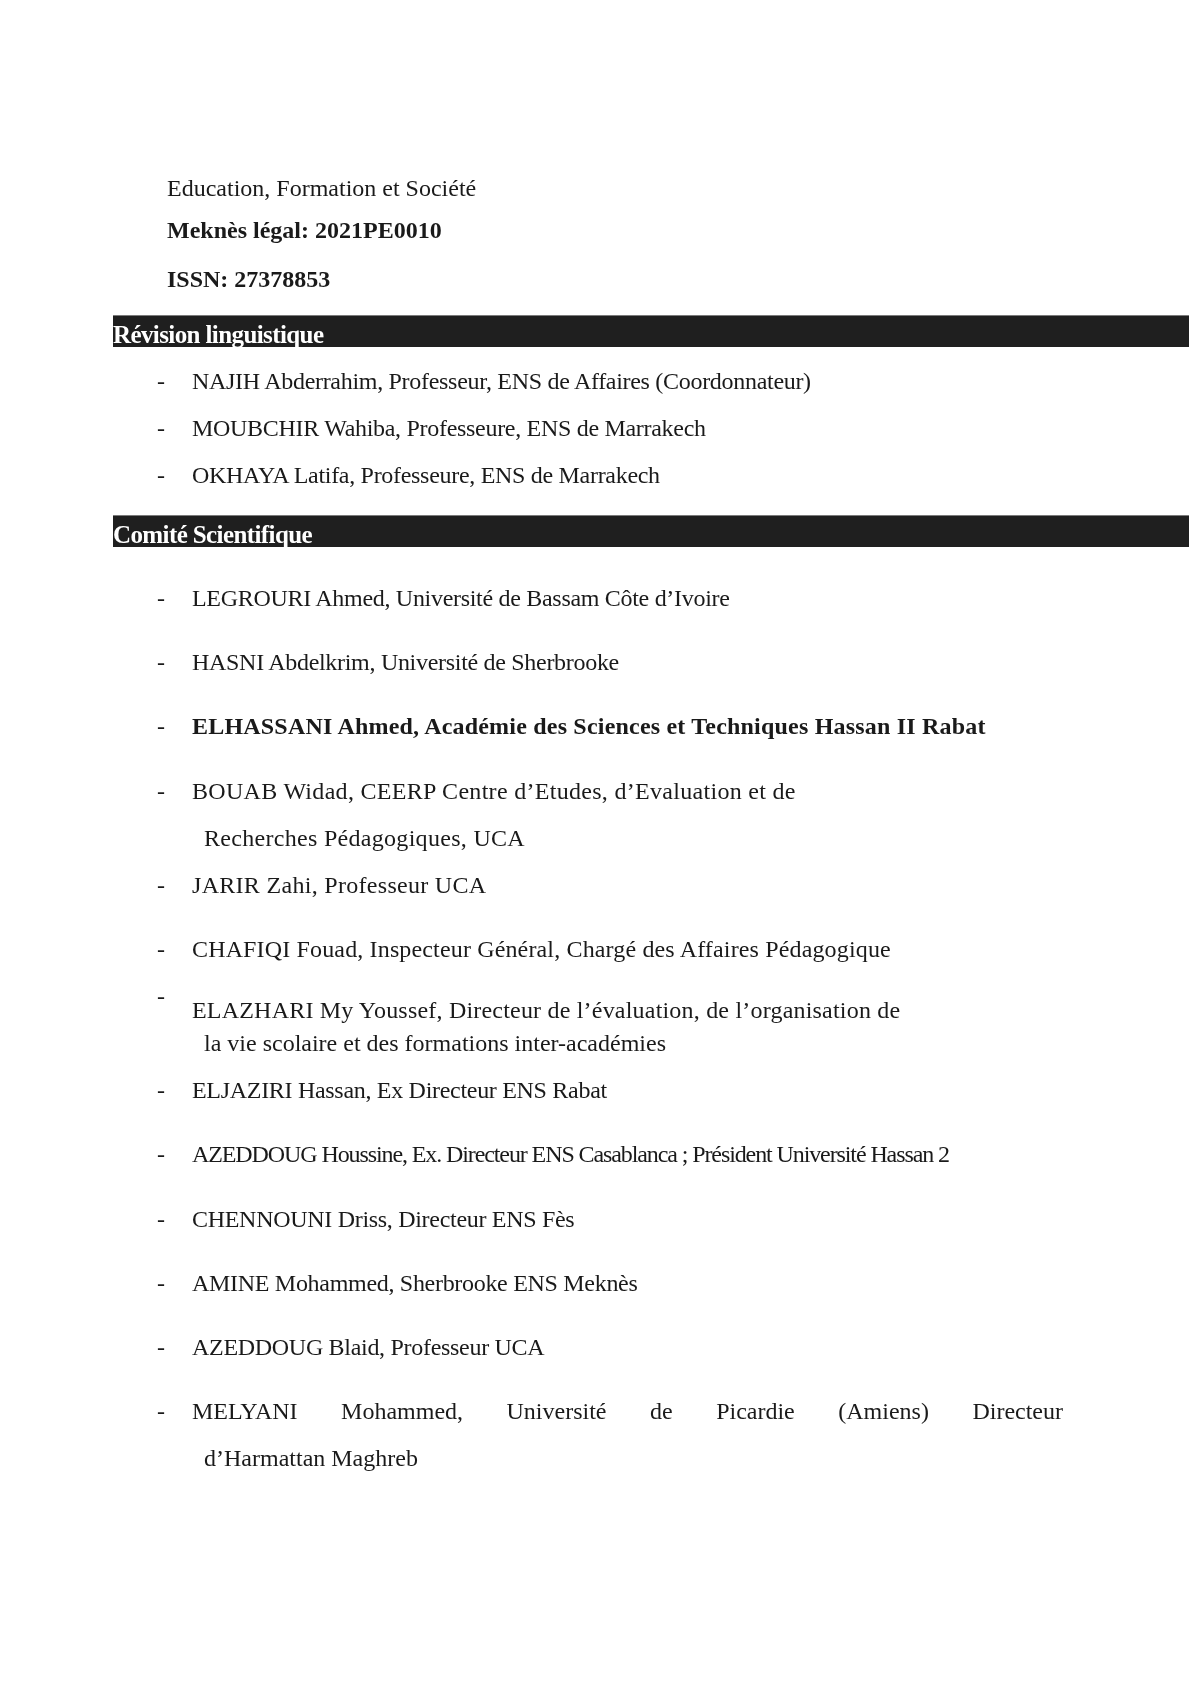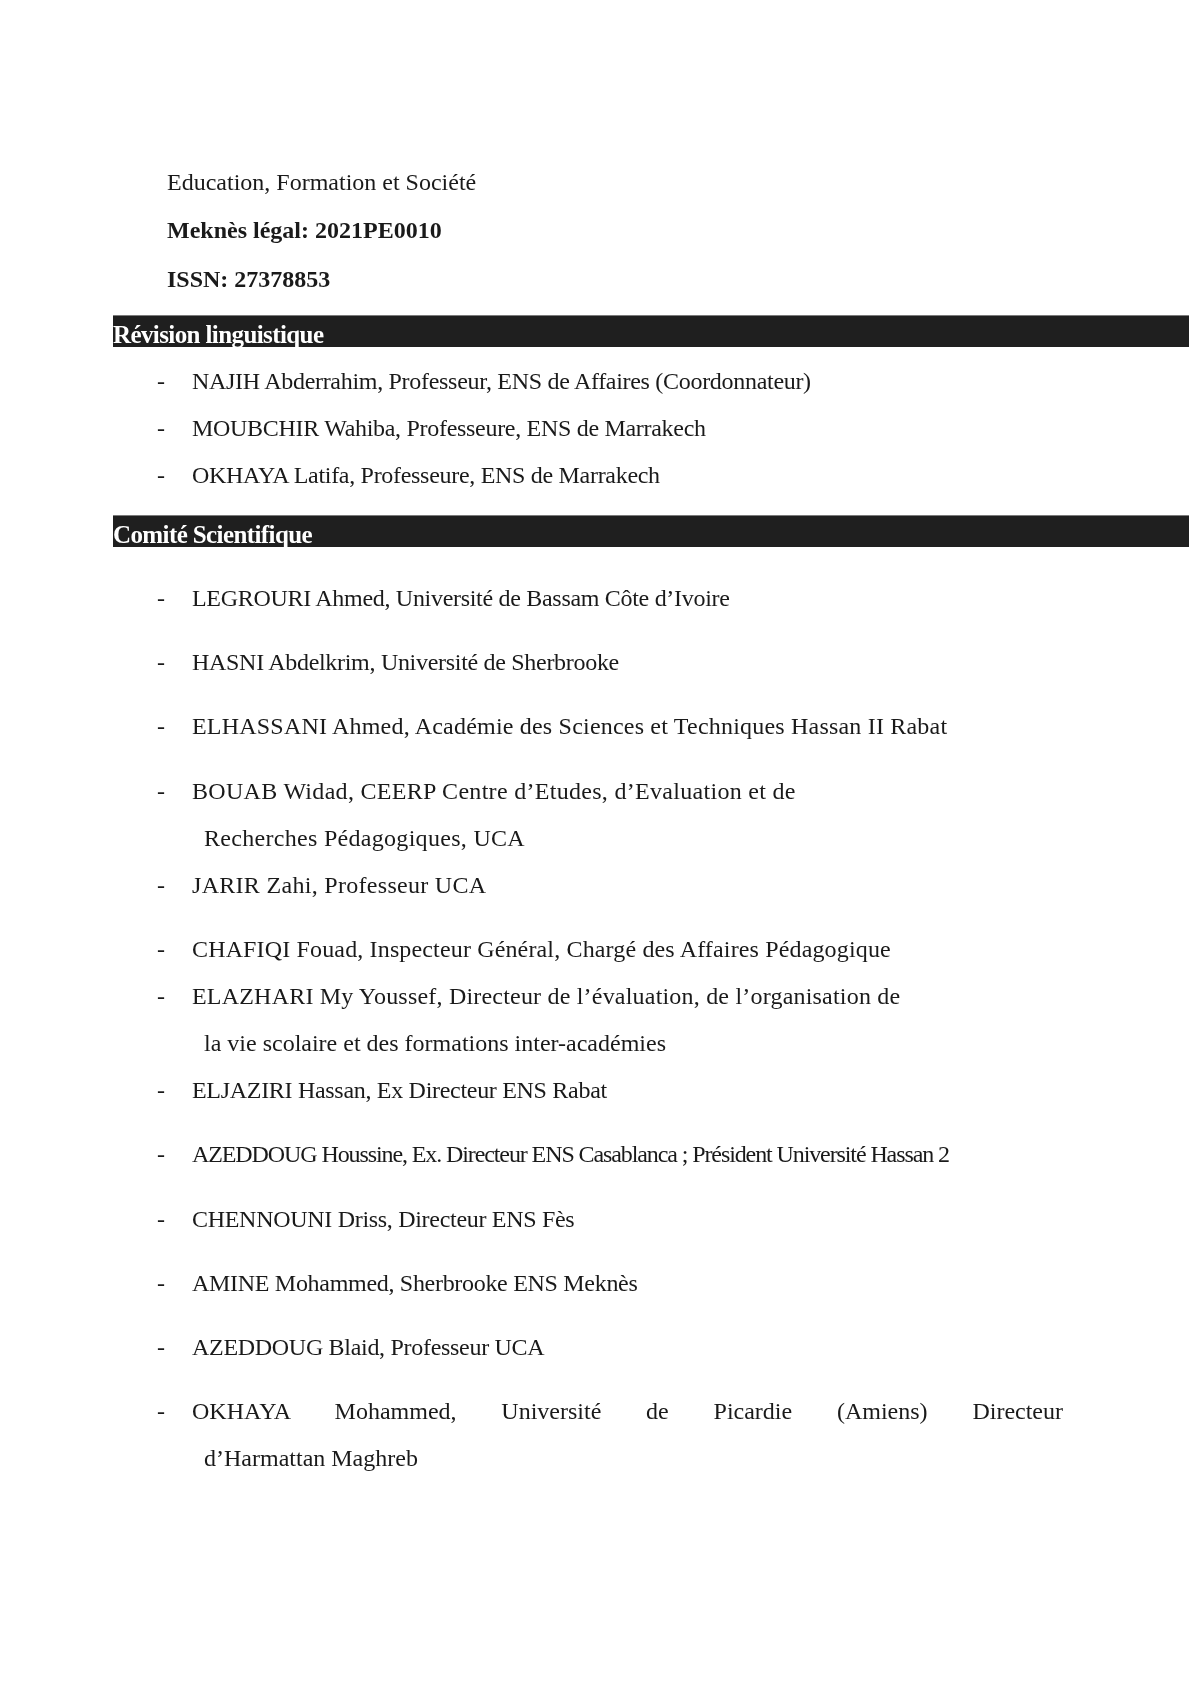--- a/index.html
+++ b/index.html
@@ -78,21 +78,21 @@
       width: 871px;
       text-align: justify;
       text-align-last: justify;
     }
   </style>
 </head>
 <body>
 
 <div class="page">
 
-  <div class="hdr-line" style="top:168px;">Education, Formation et Société</div>
+  <div class="hdr-line" style="top:174px;">Education, Formation et Société</div>
   <div class="hdr-line bold" style="top:216px;">Meknès légal: 2021PE0010</div>
   <div class="hdr-line bold" style="top:265px;">ISSN: 27378853</div>
 
   <div class="section-bar" style="top:315px;">
     <span>Révision linguistique</span>
   </div>
 
   <div class="item cond" style="top:367px;">
     <span class="dash">-</span>
     <span class="txt">NAJIH Abderrahim, Professeur, ENS de Affaires (Coordonnateur)</span>
@@ -113,38 +113,38 @@
   <div class="item cond" style="top:584px;">
     <span class="dash">-</span>
     <span class="txt">LEGROURI Ahmed, Université de Bassam Côte d’Ivoire</span>
   </div>
   <div class="item cond" style="top:648px;">
     <span class="dash">-</span>
     <span class="txt">HASNI Abdelkrim, Université de Sherbrooke</span>
   </div>
   <div class="item" style="top:712px;">
     <span class="dash">-</span>
-    <span class="txt" style="letter-spacing:0.2px;">ELHASSANI Ahmed, Académie des Sciences et Techniques Hassan II Rabat</span>
+    <span class="txt" style="letter-spacing:0.2px;font-weight:bold;">ELHASSANI Ahmed, Académie des Sciences et Techniques Hassan II Rabat</span>
   </div>
   <div class="item" style="top:777px;">
     <span class="dash">-</span>
     <span class="txt" style="letter-spacing:0.3px;">BOUAB Widad, CEERP Centre d’Etudes, d’Evaluation et de</span>
     <span class="cont" style="letter-spacing:0.3px;">Recherches Pédagogiques, UCA</span>
   </div>
   <div class="item" style="top:871px;">
     <span class="dash">-</span>
     <span class="txt" style="letter-spacing:0.3px;">JARIR Zahi, Professeur UCA</span>
   </div>
   <div class="item" style="top:935px;">
     <span class="dash">-</span>
     <span class="txt" style="letter-spacing:0.15px;">CHAFIQI Fouad, Inspecteur Général, Chargé des Affaires Pédagogique</span>
   </div>
   <div class="item" style="top:982px;">
     <span class="dash">-</span>
-    <span class="txt" style="letter-spacing:0.2px;">ELAZHARI My Youssef, Directeur de l’évaluation, de l’organisation de</span>
+    <span class="txt" style="letter-spacing:0.2px;margin-top:14px;">ELAZHARI My Youssef, Directeur de l’évaluation, de l’organisation de</span>
     <span class="cont">la vie scolaire et des formations inter-académies</span>
   </div>
   <div class="item cond" style="top:1076px;">
     <span class="dash">-</span>
     <span class="txt">ELJAZIRI Hassan, Ex Directeur ENS Rabat</span>
   </div>
   <div class="item tight" style="top:1140px;">
     <span class="dash">-</span>
     <span class="txt">AZEDDOUG Houssine, Ex. Directeur ENS Casablanca ; Président Université Hassan 2</span>
   </div>
@@ -155,17 +155,17 @@
   <div class="item cond" style="top:1269px;">
     <span class="dash">-</span>
     <span class="txt">AMINE Mohammed, Sherbrooke ENS Meknès</span>
   </div>
   <div class="item cond" style="top:1333px;">
     <span class="dash">-</span>
     <span class="txt">AZEDDOUG Blaid, Professeur UCA</span>
   </div>
   <div class="item" style="top:1397px;">
     <span class="dash">-</span>
-    <span class="txt"><span class="justify-line">OKHAYA Mohammed, Université de Picardie (Amiens) Directeur</span></span>
+    <span class="txt"><span class="justify-line">MELYANI Mohammed, Université de Picardie (Amiens) Directeur</span></span>
     <span class="cont">d’Harmattan Maghreb</span>
   </div>
 
 </div>
 
 </body></html>

